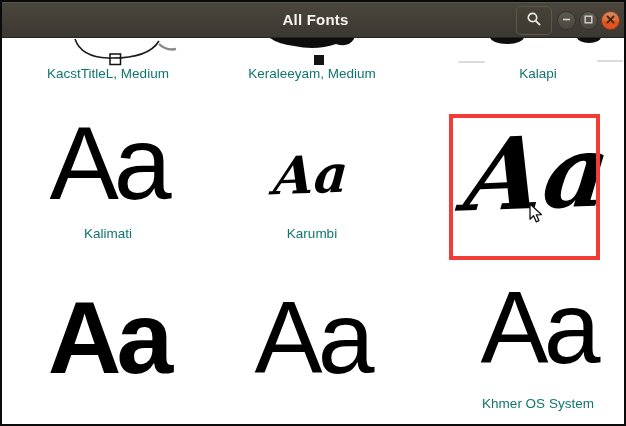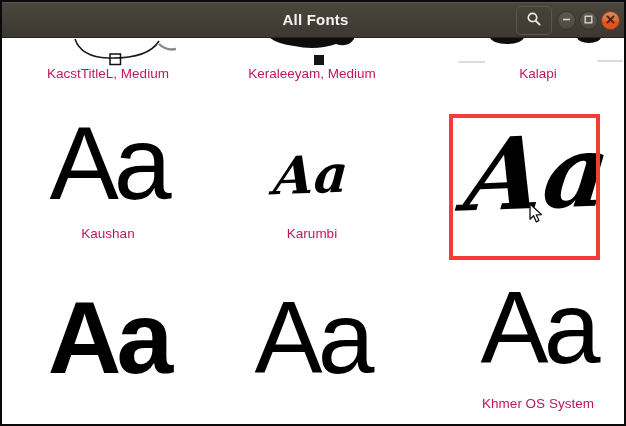--- a/index.html
+++ b/index.html
@@ -53,21 +53,21 @@
   }
   .c1{left:6px;}.c2{left:210px;}.c3{left:436px;}
   .r1{top:0;height:48px;}
   .r2{top:52px;height:156px;}
   .r3{top:220px;height:158px;}
   .preview{
     flex:1;display:flex;align-items:center;justify-content:center;
     color:#000;line-height:.8;white-space:nowrap;
   }
   .label{
-    height:20px;font-size:13.5px;color:#be185d;white-space:nowrap;
+    height:20px;font-size:13.5px;color:#0f766e;white-space:nowrap;
   }
   .pv-sans     {font-size:104px;letter-spacing:-5px;padding-top:12px;}
   .pv-sans-r3  {font-size:102px;letter-spacing:-5px;padding-top:4px;}
   .pv-bold     {font-size:102px;font-weight:bold;letter-spacing:-5px;padding-top:4px;}
   .pv-hand{
     font-family:"DejaVu Serif", serif;font-style:italic;font-weight:bold;
     font-size:52px;padding-top:34px;transform:skewX(-6deg) rotate(-2deg);
   }
   .pv-brush{
     font-family:"DejaVu Serif", serif;font-style:italic;font-weight:bold;
@@ -154,21 +154,21 @@
           <ellipse cx="151" cy="-1" rx="12" ry="6" fill="#0d0d0d"></ellipse>
           <rect x="20" y="23" width="27" height="2" rx="1" fill="#dcdcdc"></rect>
           <rect x="159" y="22" width="26" height="2" rx="1" fill="#dcdcdc"></rect>
         </svg>
       </span>
       <div class="label">Kalapi</div>
     </div>
 
     <div class="cell r2 c1">
       <div class="preview pv-sans">Aa</div>
-      <div class="label">Kaushan</div>
+      <div class="label">Kalimati</div>
     </div>
 
     <div class="cell r2 c2">
       <div class="preview pv-hand">Aa</div>
       <div class="label">Karumbi</div>
     </div>
 
     <div class="cell r2 c3">
       <div class="preview pv-brush">Aa</div>
     </div>

